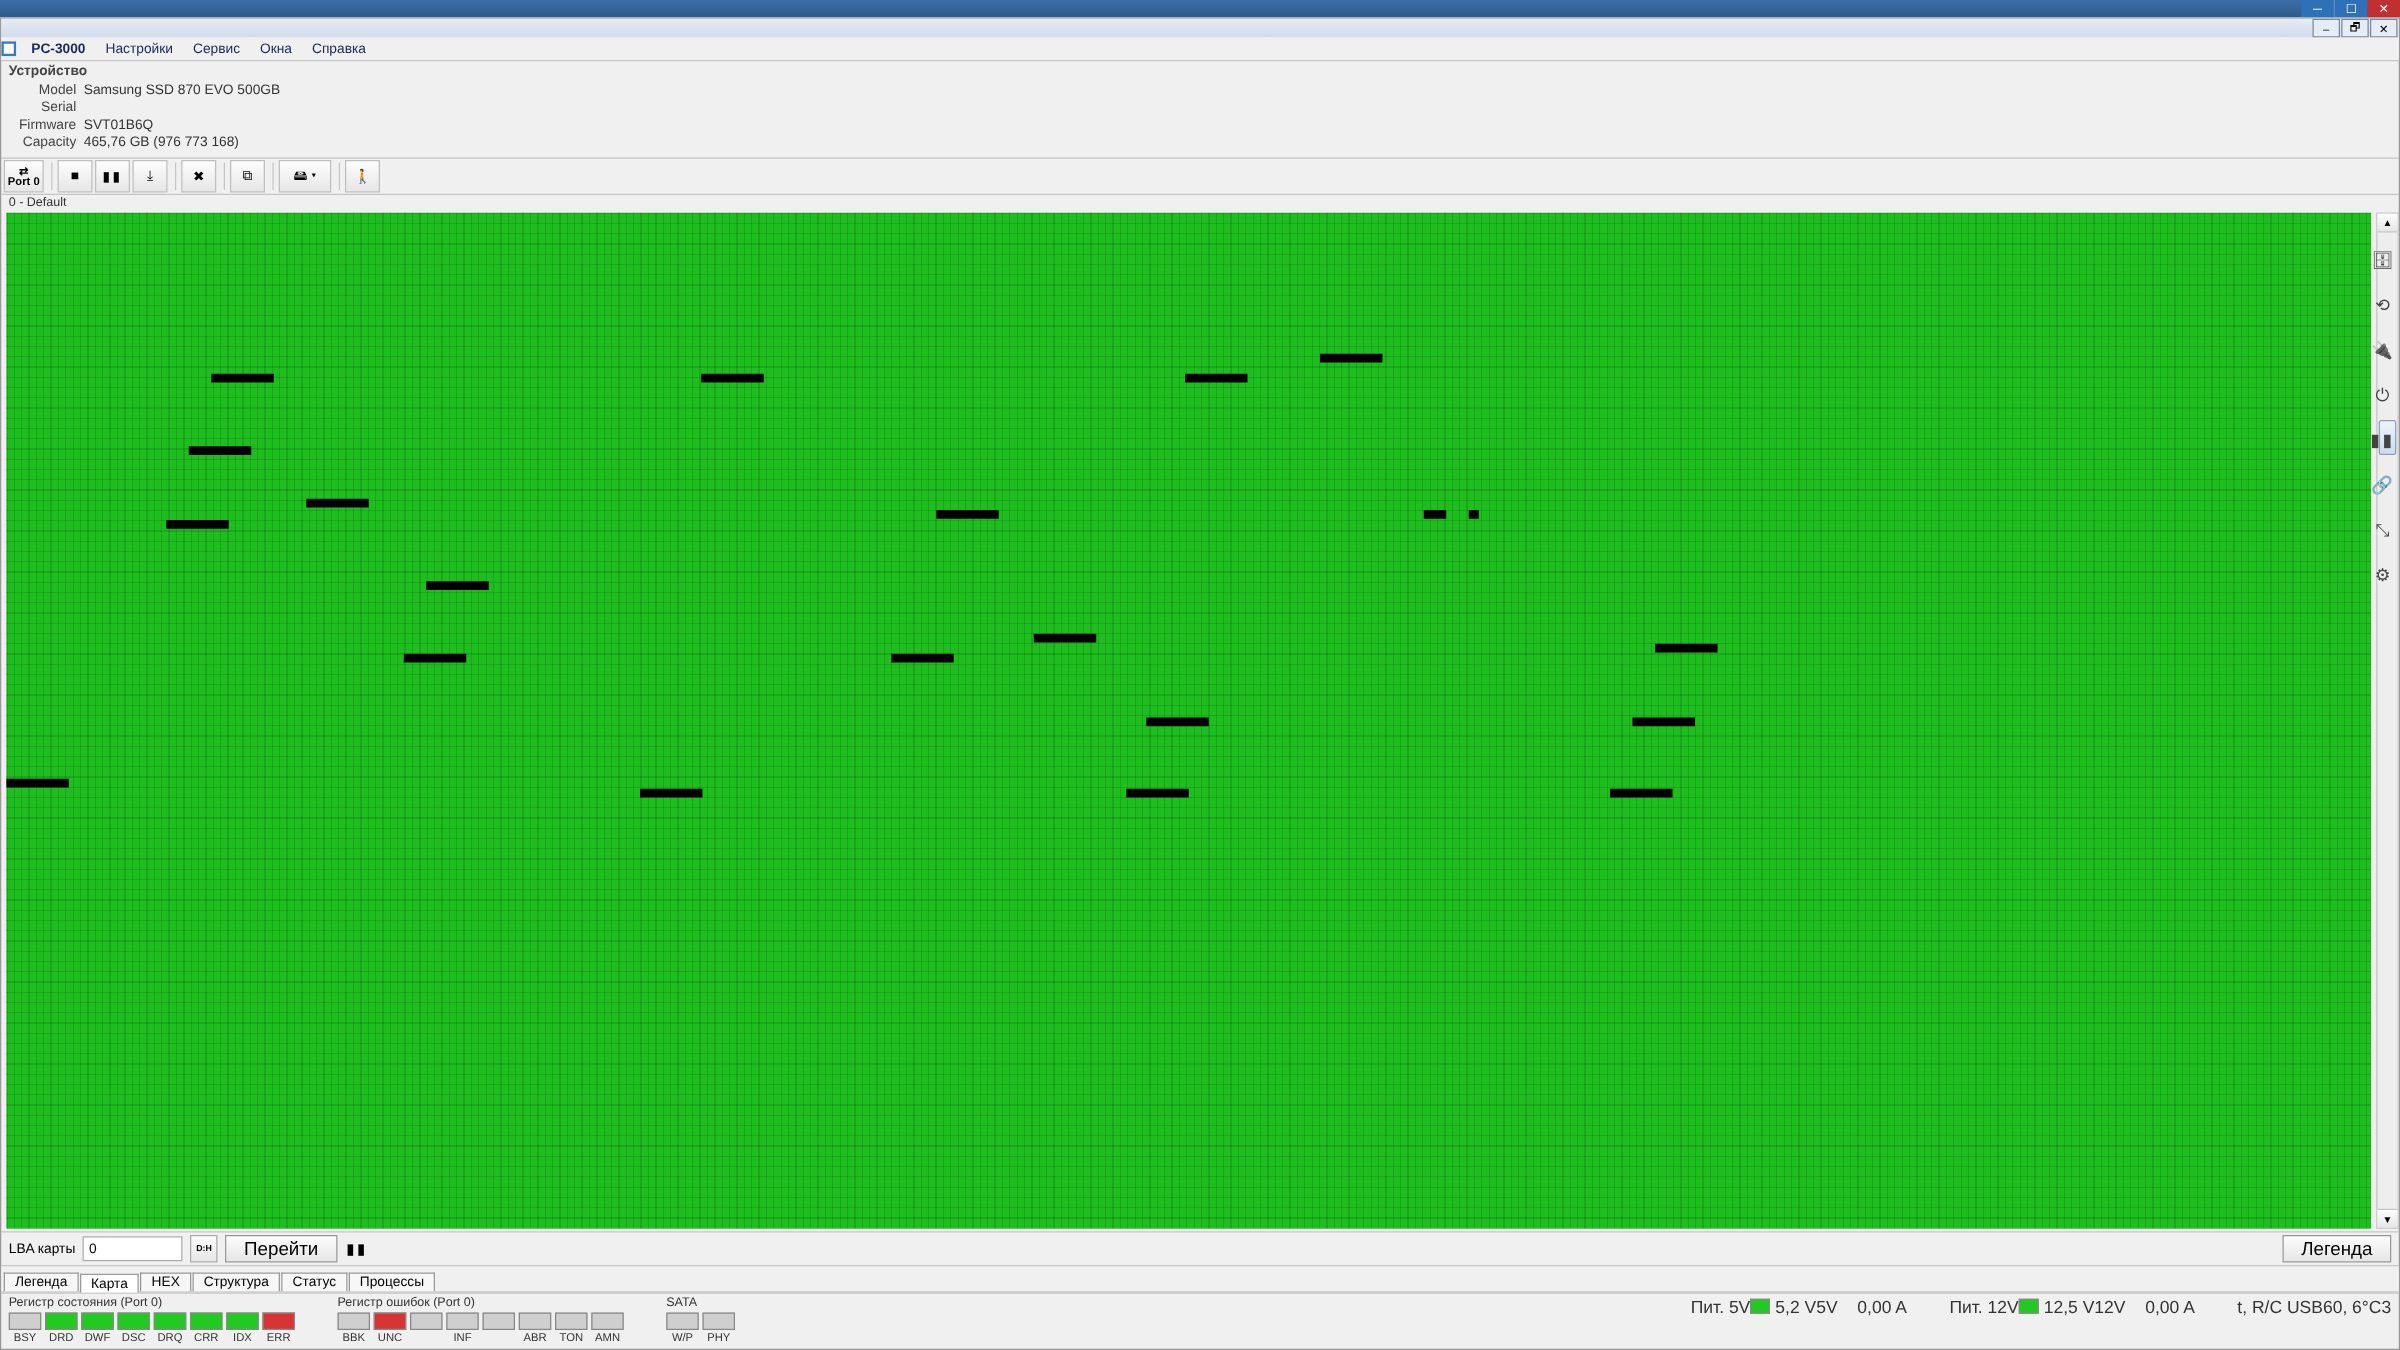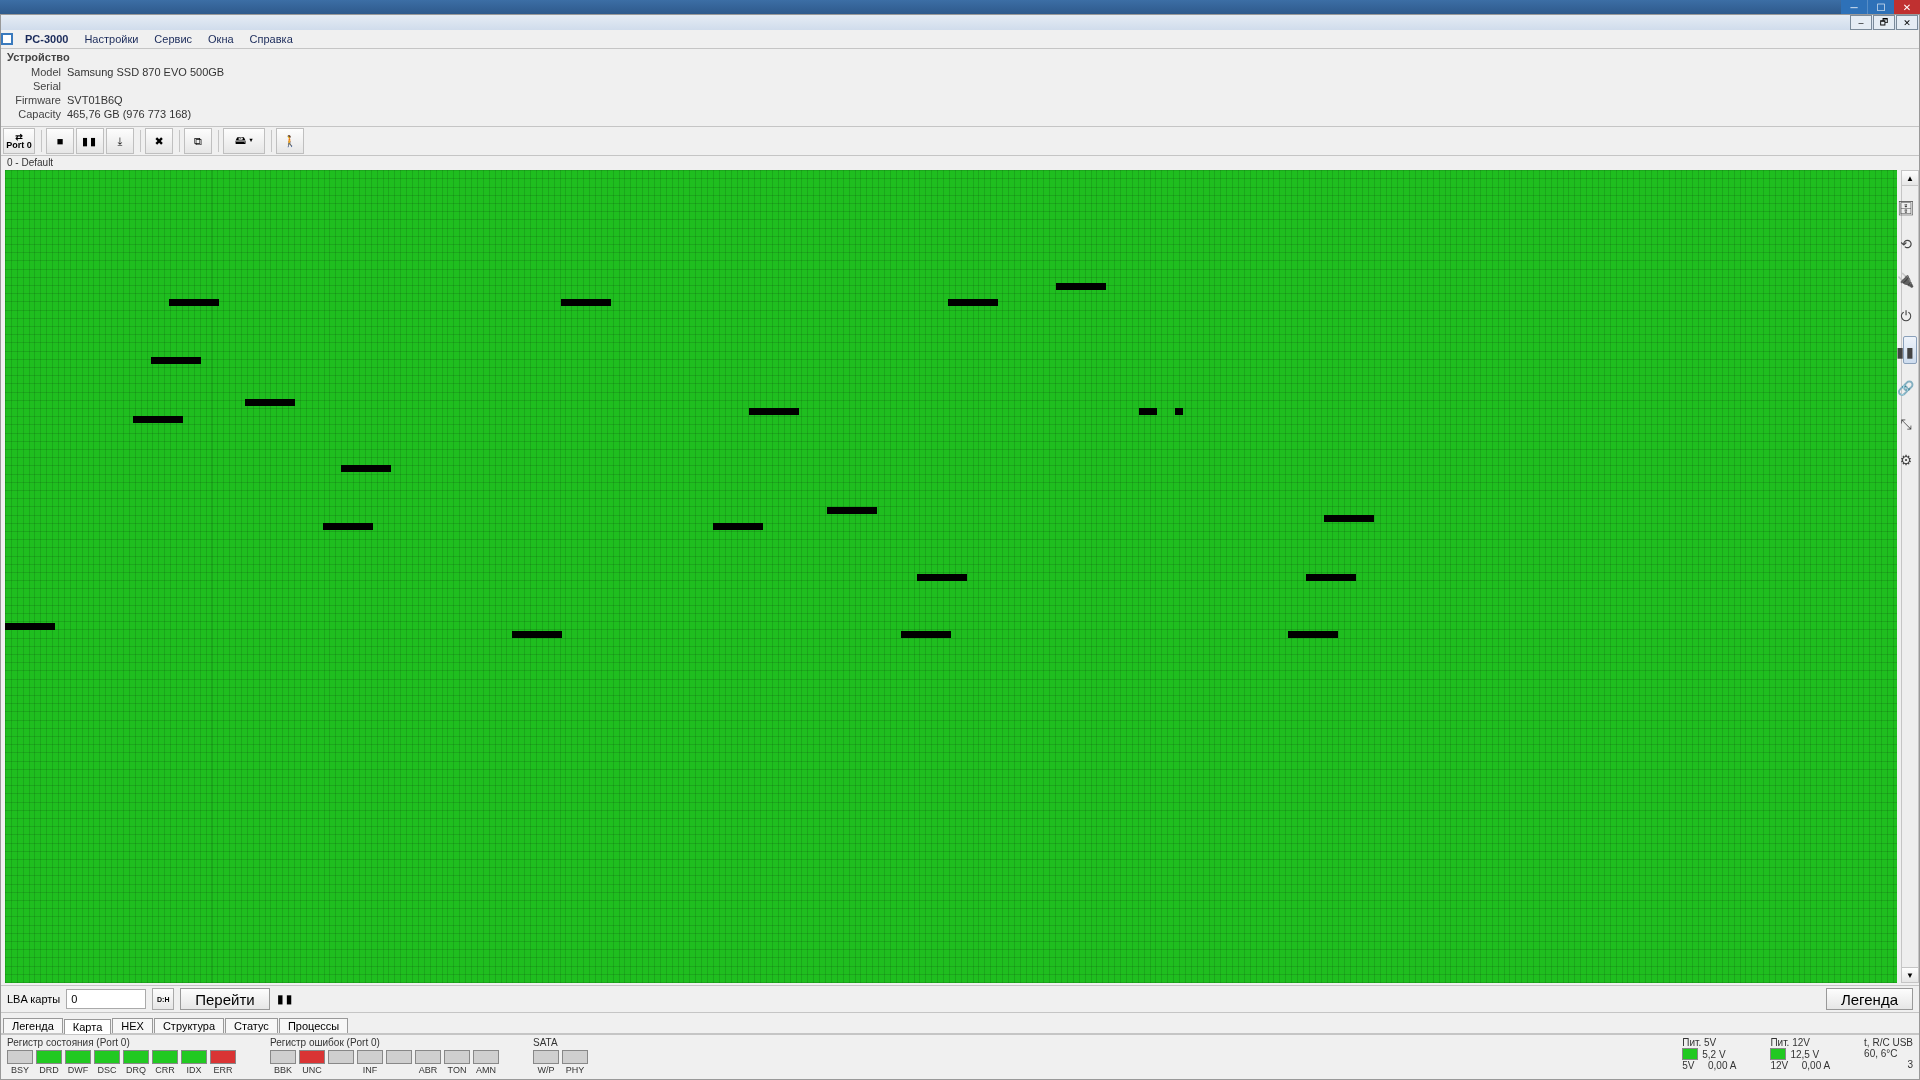--- a/index.html
+++ b/index.html
@@ -51,21 +51,21 @@
 .statusbar{height:40px;border-top:1px solid #c5c5c5;display:flex;align-items:flex-start;padding:2px 6px;font-size:10px;gap:34px}
 .reggroup .title{color:#333;margin-bottom:2px}
 .regrow{display:flex;gap:3px}
 .regcell{display:flex;flex-direction:column;align-items:center}
 .regbox{width:24px;height:12px;border:1px solid #888}
 .regbox.gray{background:#cfcfcf}
 .regbox.green{background:#21c921}
 .regbox.red{background:#d93434}
 .reglbl{font-size:9px;color:#333;margin-top:1px}
 .sbspacer{flex:1}
-.pwrblock{display:flex;flex-direction:column;font-size:10px;color:#333}
+.pwrblock{display:flex;font-size:14px;color:#333}
 .pwrrow{display:flex;align-items:center;gap:4px}
 .pwrbox{width:14px;height:10px;background:#21c921;border:1px solid #888}
 </style>
 </head>
 <body>
 
 <div class="taskbar">
   <div class="sysbtn min">─</div>
   <div class="sysbtn max">☐</div>
   <div class="sysbtn close">✕</div>

